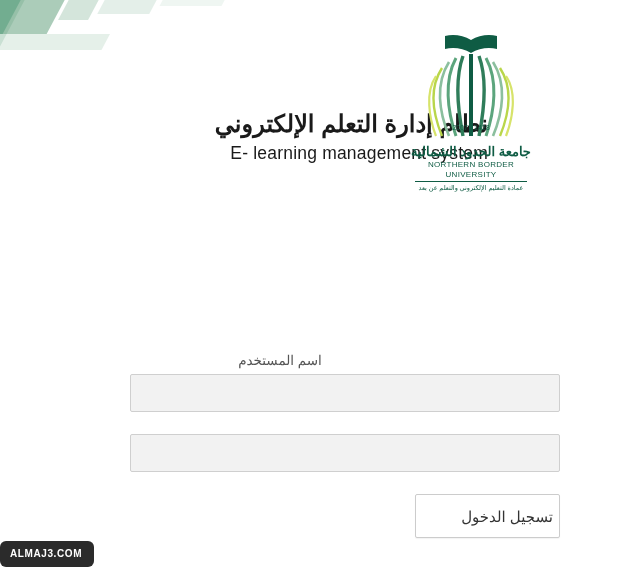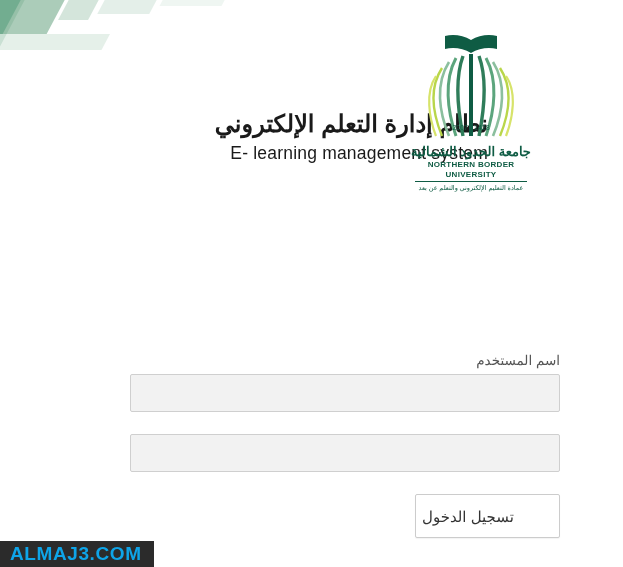--- a/index.html
+++ b/index.html
@@ -88,21 +88,21 @@
   .logo-text-ar {
     font-size: 13px;
     font-weight: bold;
     color: #0f5c44;
     direction: rtl;
     line-height: 1.15;
     margin-top: 1px;
   }
   .logo-text-en {
     font-size: 8px;
-    font-weight: bold;
+    font-weight: normal;
     color: #0f5c44;
     direction: ltr;
     letter-spacing: .3px;
     line-height: 1.2;
   }
   .logo-rule {
     width: 112px;
     height: 1px;
     background: #0f5c44;
     margin: 2px auto 2px auto;
@@ -118,21 +118,21 @@
   .form {
     position: absolute;
     top: 352px;
     left: 0;
     width: 623px;
   }
   .field-label {
     font-size: 13.5px;
     color: #555555;
     direction: rtl;
-    text-align: right;
+    text-align: center;
     padding-right: 63px;
     margin-bottom: 6px;
   }
   .field-input {
     display: block;
     width: 430px;
     height: 38px;
     box-sizing: border-box;
     margin: 0 63px 0 auto;
     border: 1px solid #cfcfcf;
@@ -150,46 +150,47 @@
   .login-row {
     margin-top: 22px;
     padding-right: 63px;
     text-align: right;
   }
   .login-button {
     display: inline-block;
     width: 145px;
     height: 44px;
     line-height: 42px;
-    text-align: left;
+    text-align: right;
     background: #ffffff;
     border: 1px solid #cccccc;
     border-radius: 2px;
     font-size: 15px;
     color: #333333;
     direction: rtl;
     cursor: pointer;
     font-family: "Liberation Sans", sans-serif;
     box-shadow: 0 1px 1px rgba(0,0,0,.05);
   }
 
   
   .watermark {
     position: absolute;
     left: 0;
     bottom: 0;
     height: 26px;
     padding: 0 12px 0 10px;
     background: #2b2b2b;
-    color: #0ea5e9;
-    font-size: 19px;
+    color: #ffffff;
+    font-size: 10px;
     font-weight: bold;
     letter-spacing: .6px;
     line-height: 26px;
     direction: ltr;
+    border-radius: 6px;
   }
 </style>
 </head>
 <body>
 
 <div class="ribbons">
   <div class="ribbon r1"></div>
   <div class="ribbon r2"></div>
   <div class="ribbon r3"></div>
   <div class="ribbon r4"></div>

